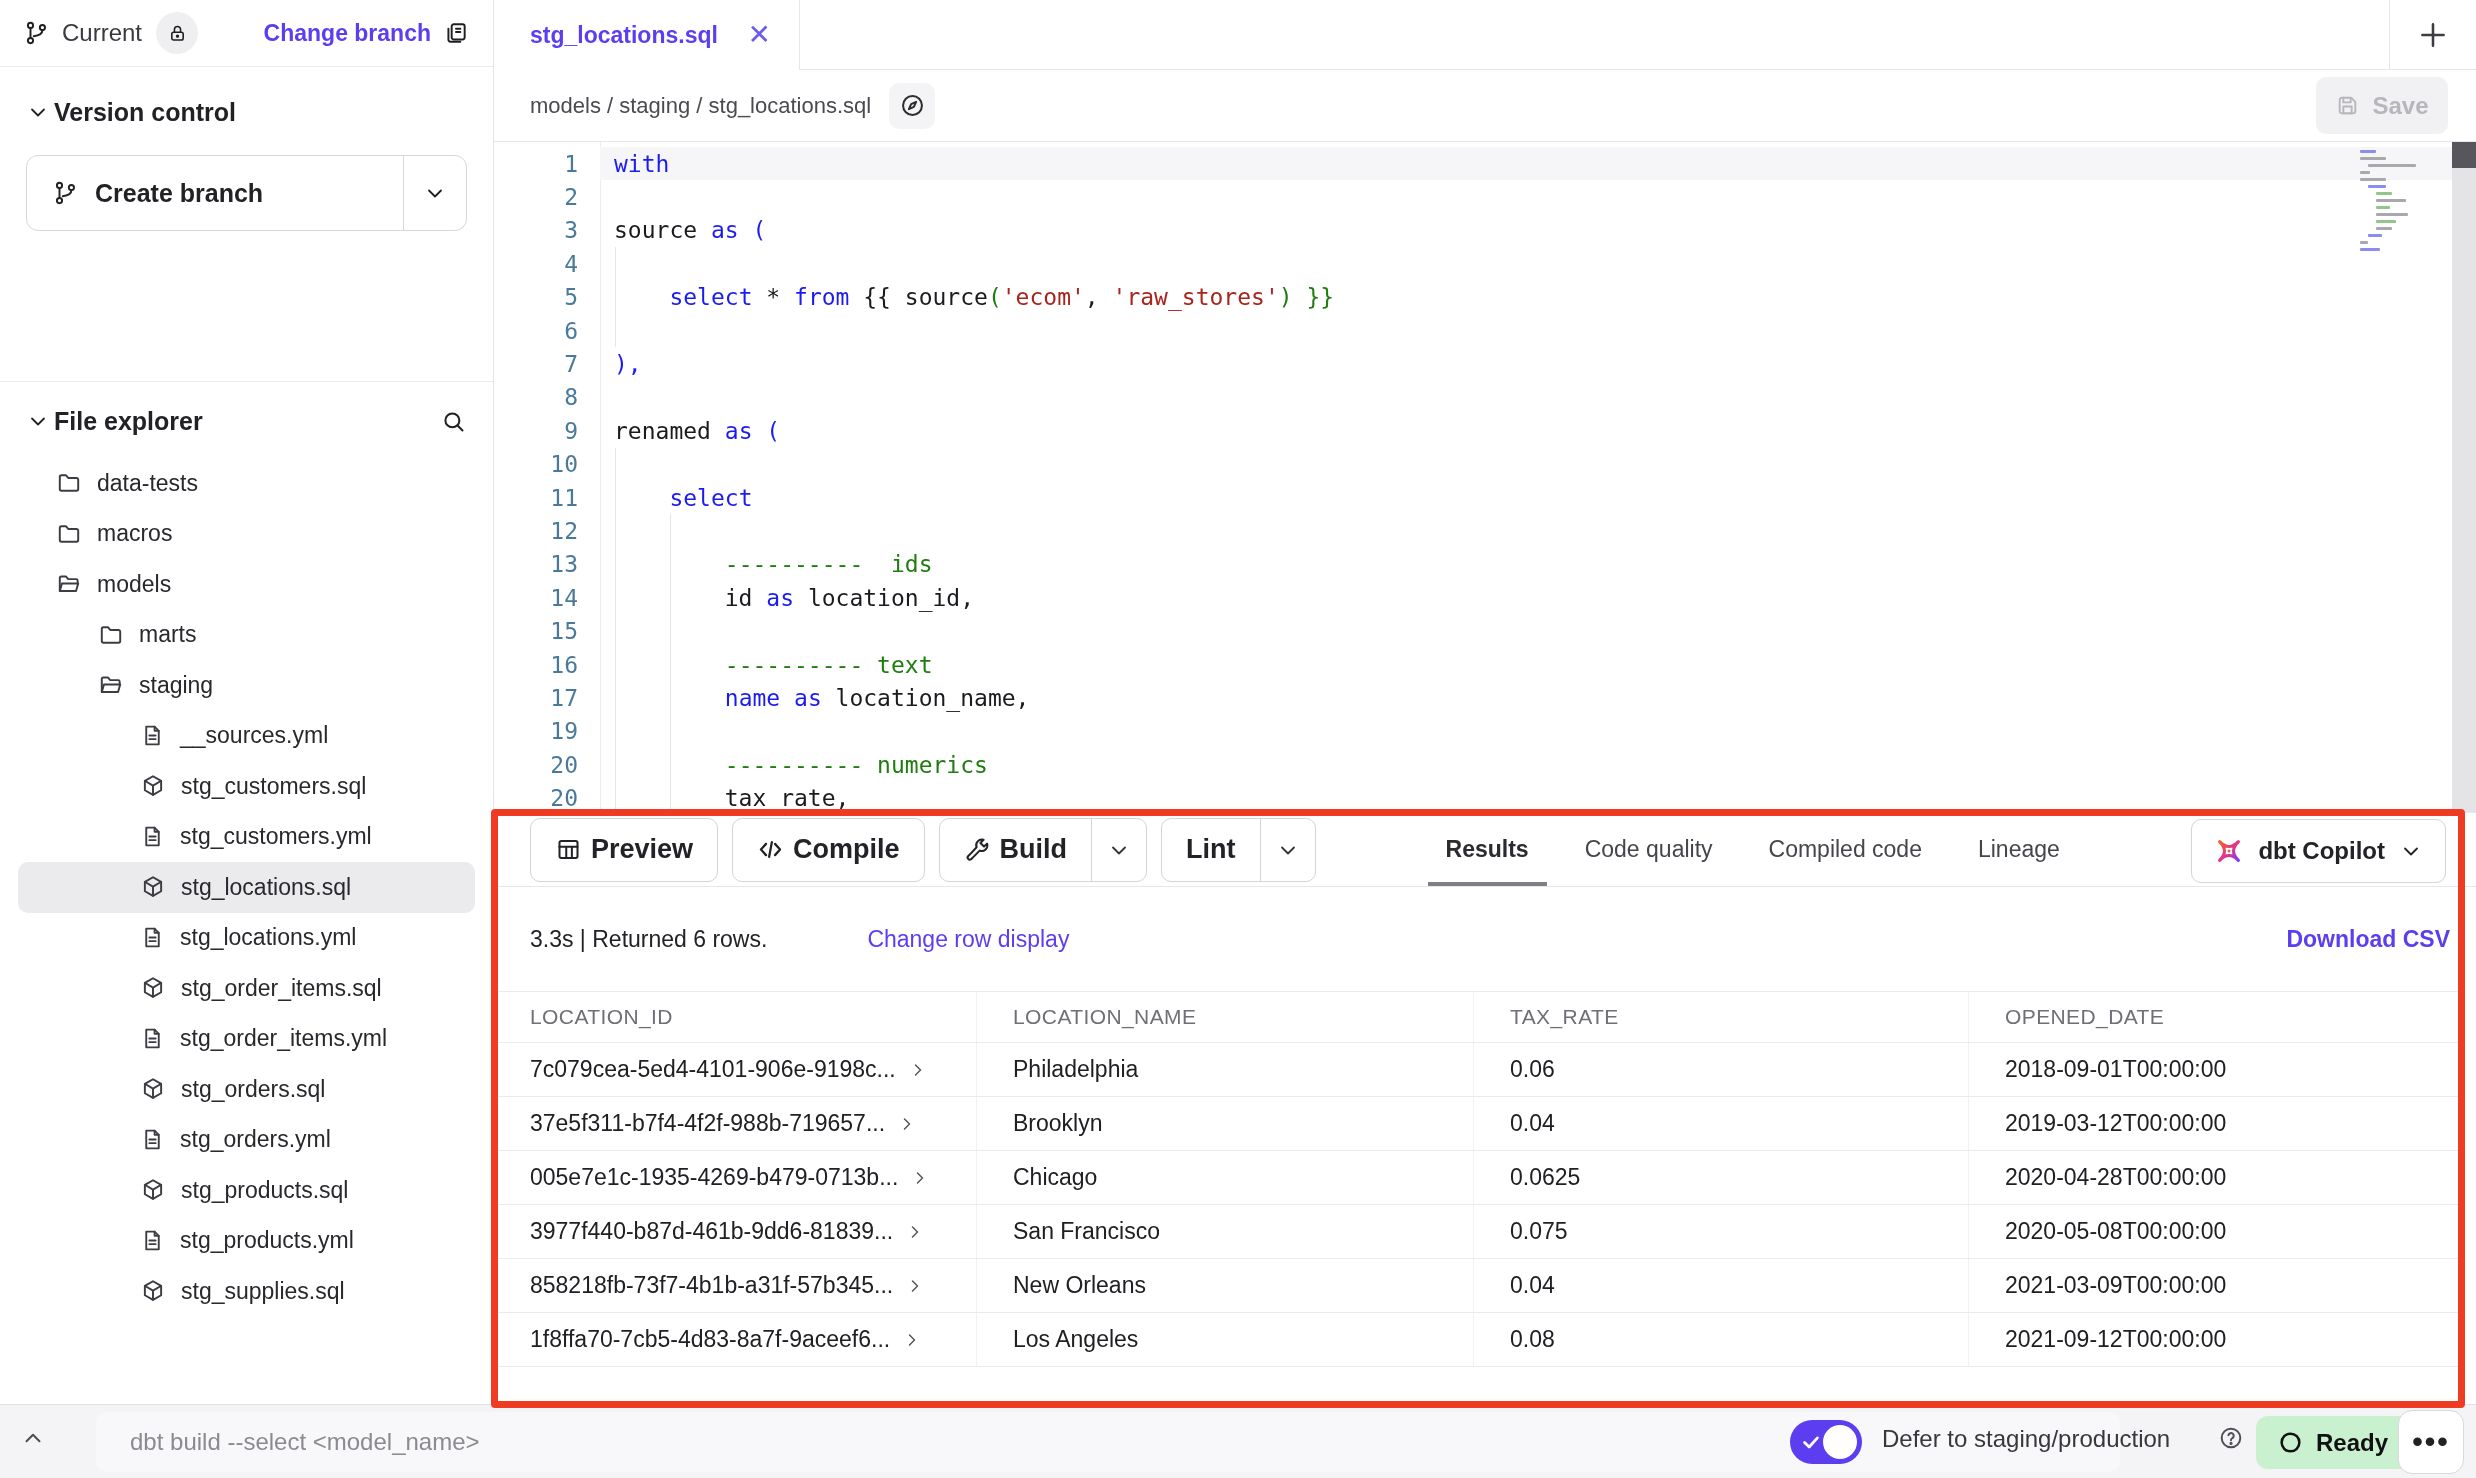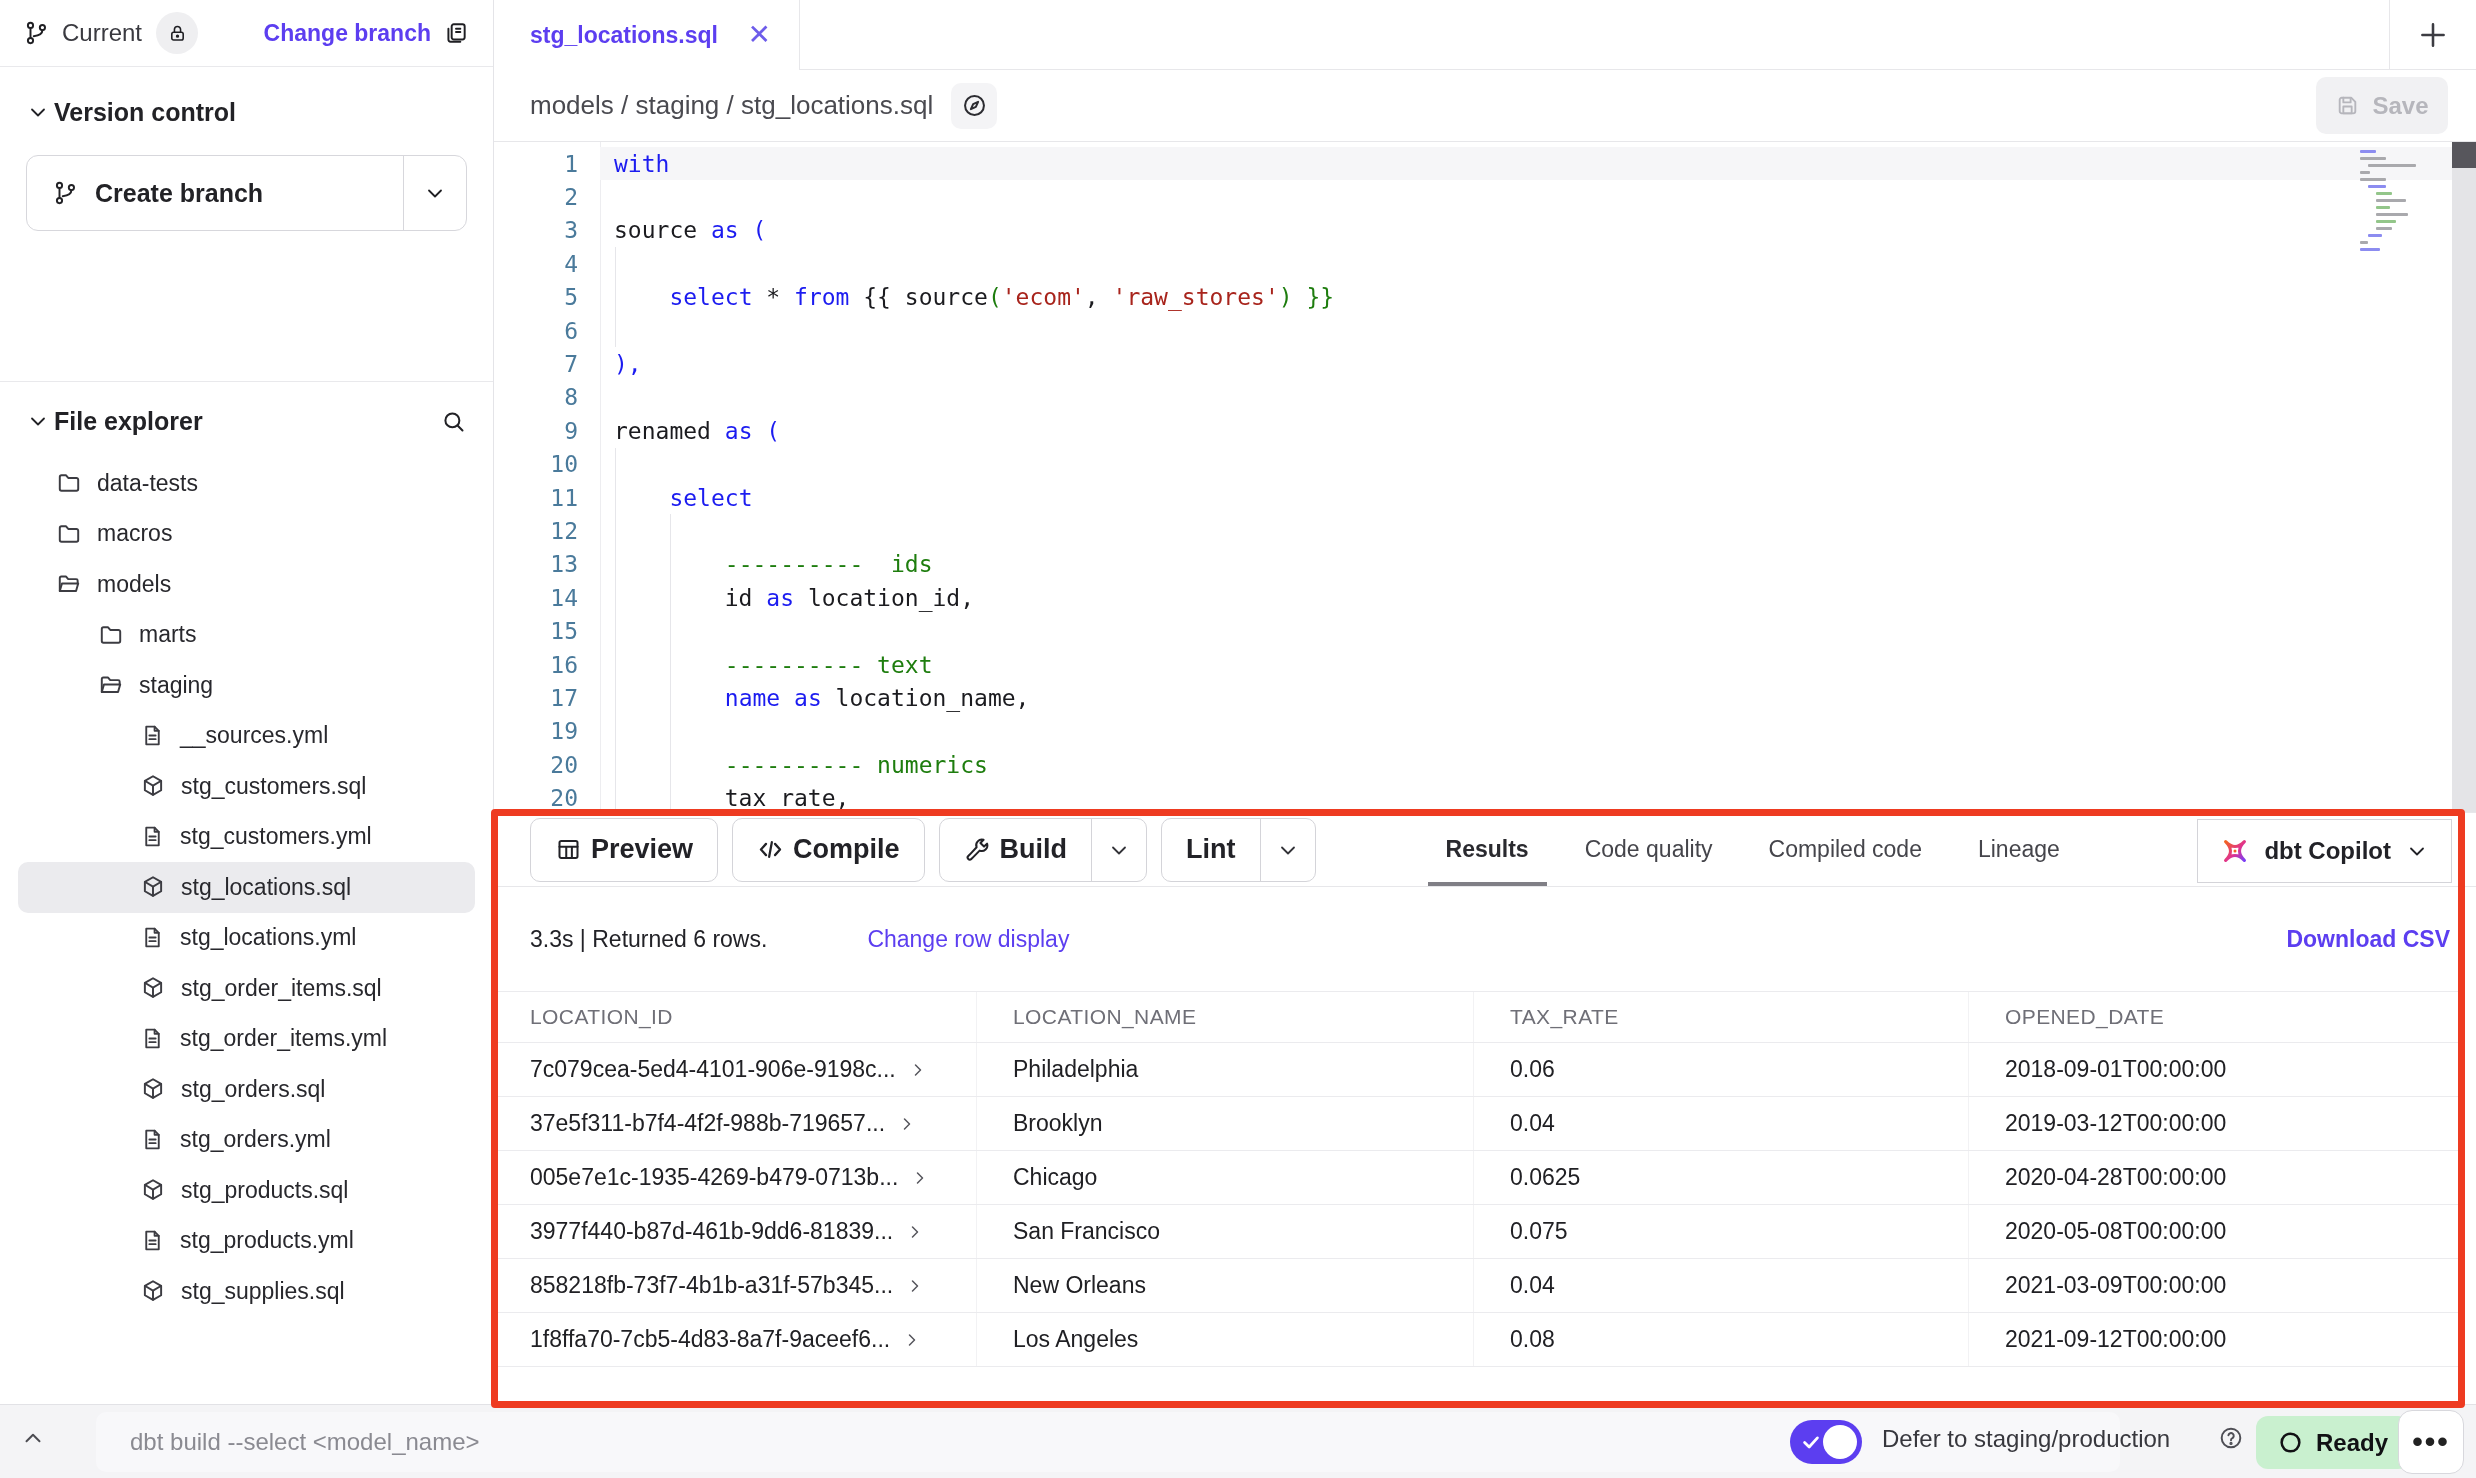--- a/index.html
+++ b/index.html
@@ -42,21 +42,21 @@
           display:flex;}
   .tab-active{position:relative;width:306px;background:#fff;border-right:1px solid #e7e7ea;
               box-sizing:border-box;display:flex;align-items:center;padding:0 28px 0 36px;
               margin-bottom:-1px;z-index:2;cursor:pointer;}
   .tab-label{font-size:23px;font-weight:600;color:#5C3EF0;}
   .tab-close{margin-left:auto;color:#6d5cea;font-size:28px;line-height:1;cursor:pointer;}
   .newtab{position:absolute;right:0;top:0;width:86px;height:69px;border-left:1px solid #e7e7ea;
           display:flex;align-items:center;justify-content:center;cursor:pointer;color:#3c3c42;}
   .crumb-row{position:relative;height:72px;border-bottom:1px solid #e7e7ea;box-sizing:border-box;
              display:flex;align-items:center;padding-left:36px;}
-  .crumb{font-size:26px;color:#4a4a50;}
+  .crumb{font-size:22px;color:#4a4a50;}
   .crumb-compass{margin-left:18px;width:46px;height:46px;border-radius:10px;background:#f4f4f6;
                  display:flex;align-items:center;justify-content:center;cursor:pointer;color:#2c2c31;}
   .save-btn{position:absolute;right:28px;top:7px;width:132px;height:57px;border-radius:10px;
             background:#f1f1f3;display:flex;align-items:center;justify-content:center;gap:12px;
             font-size:24px;font-weight:700;color:#b6b6bc;cursor:default;}
 
   
   #editor{position:relative;height:670px;background:#fff;overflow:hidden;}
   #code-lines{position:absolute;left:0;top:5px;right:0;}
   .cl{display:flex;height:33.4px;align-items:center;position:relative;
@@ -83,22 +83,22 @@
   .pbtn-main{display:flex;align-items:center;gap:9px;padding:0 24px;font-size:27px;
              font-weight:700;color:#222227;}
   .pbtn-caret{width:54px;border-left:1px solid #d4d4d9;display:flex;align-items:center;
               justify-content:center;color:#333338;}
   .ptabs{display:flex;align-items:stretch;height:73px;margin-left:88px;}
   .ptab{display:flex;align-items:center;padding:0 28px;font-size:23px;color:#45454b;
         position:relative;cursor:pointer;}
   .ptab.on{color:#2a2a2f;font-weight:600;}
   .ptab.on::after{content:"";position:absolute;left:10px;right:10px;bottom:0;height:4px;
                   background:#807f86;}
-  .copilot{position:absolute;right:24px;top:6px;height:62px;border:1px solid #d4d4d9;
-           border-radius:0;display:flex;align-items:center;gap:14px;padding:0 22px;
+  .copilot{position:absolute;right:30px;top:6px;height:62px;border:1px solid #d4d4d9;
+           border-radius:10px;display:flex;align-items:center;gap:14px;padding:0 22px;
            font-size:24px;font-weight:700;color:#222227;background:#fff;cursor:pointer;}
   .inforow{position:relative;height:104px;display:flex;align-items:center;padding-left:36px;}
   .run-status{font-size:23px;color:#222227;}
   .link{color:#5C3EF0;font-size:23px;font-weight:500;cursor:pointer;}
   .rowdisp{margin-left:100px;}
   .dlcsv{position:absolute;right:26px;font-weight:600;}
   
   #results-table{position:absolute;left:0;right:12px;top:178px;}
   .trow{display:grid;grid-template-columns:483px 497px 495px auto;align-items:center;
         height:54px;border-bottom:1px solid #ebebee;box-sizing:border-box;}

